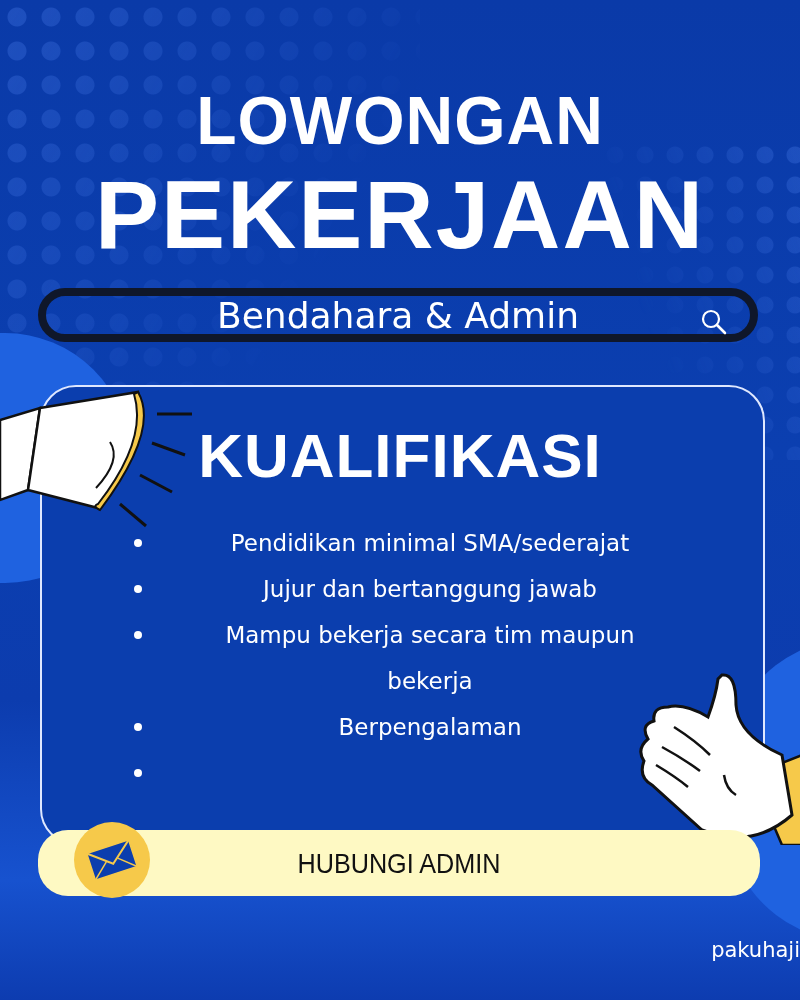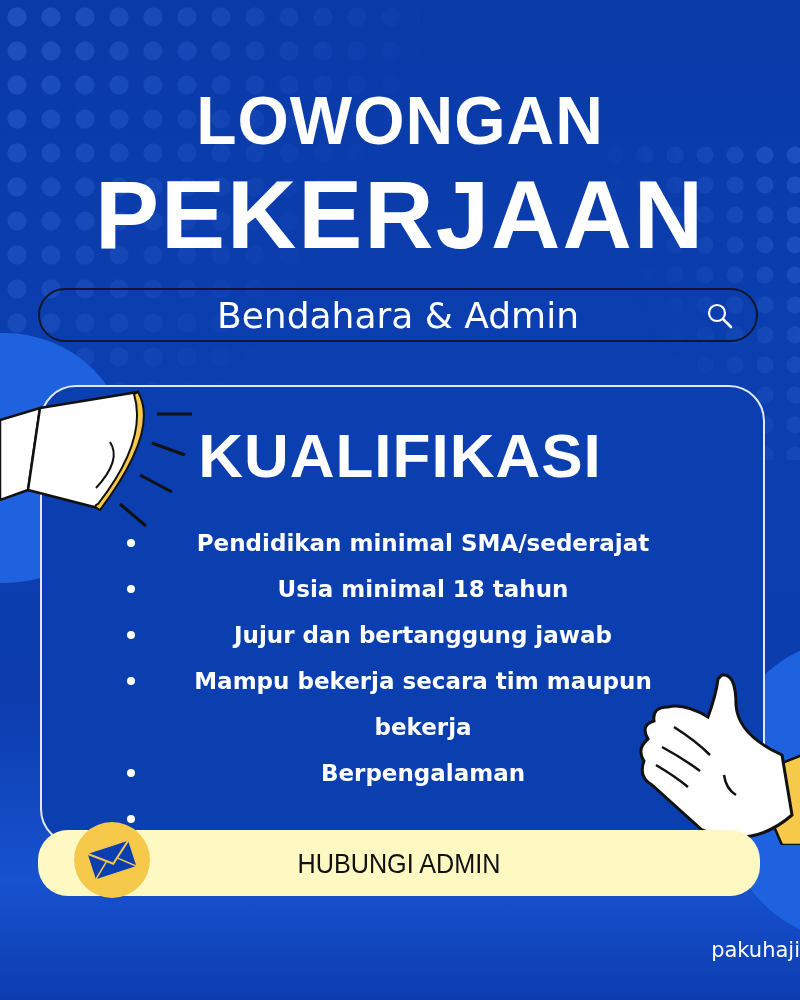--- a/index.html
+++ b/index.html
@@ -13,31 +13,31 @@
     mask-image:linear-gradient(120deg,#000 0%,rgba(0,0,0,.6) 30%,transparent 65%);}
   .dots-r{position:absolute;right:0;top:140px;width:200px;height:320px;
     background-image:radial-gradient(circle,rgba(70,120,230,0.35) 8px,transparent 9px);
     background-size:30px 30px;
     -webkit-mask-image:linear-gradient(250deg,#000 0%,transparent 70%);
     mask-image:linear-gradient(250deg,#000 0%,transparent 70%);}
   .title1{position:absolute;top:82px;left:0;width:800px;text-align:center;color:#fff;
     font-weight:900;font-size:66px;letter-spacing:1px;transform:scaleY(1.05);}
   .title2{position:absolute;top:160px;left:0;width:800px;text-align:center;color:#fff;
     font-weight:900;font-size:96px;letter-spacing:2px;}
-  .search{position:absolute;left:38px;top:288px;width:720px;height:54px;border:2px solid #0f172a;
+  .search{position:absolute;left:38px;top:288px;width:720px;height:54px;border:8px solid #0f172a;
     border-radius:30px;box-sizing:border-box;display:flex;align-items:center;justify-content:center;}
   .search-text{color:#fff;font-size:36px;font-family:"DejaVu Sans",sans-serif;}
   .search-icon{position:absolute;right:22px;top:12px;width:28px;height:28px;}
   .circle-left{position:absolute;left:-120px;top:333px;width:250px;height:250px;border-radius:50%;background:#1f62e0;}
   .circle-right{position:absolute;left:718px;top:640px;width:260px;height:300px;border-radius:50%;background:#1f62e0;}
   .card{position:absolute;left:40px;top:385px;width:725px;height:460px;border:2px solid #dfe8ff;
     border-radius:36px;box-sizing:border-box;background:#0b3eae;}
   .heading{position:absolute;top:420px;left:150px;width:500px;text-align:center;color:#fff;
     font-weight:900;font-size:62px;letter-spacing:1px;}
-  .list{position:absolute;top:520px;left:123px;width:580px;font-weight:bold;}
+  .list{position:absolute;top:520px;left:130px;width:580px;}
   .item{display:flex;color:#fff;font-family:"DejaVu Sans",sans-serif;font-size:23px;line-height:46px;}
   .bullet{width:20px;flex:none;position:relative;}
   .bullet::before{content:"";position:absolute;left:4px;top:19px;width:8px;height:8px;border-radius:50%;background:#fff;}
   .item-text{flex:1;text-align:center;}
   .contact{position:absolute;left:38px;top:830px;width:722px;height:66px;background:#fef9c3;border-radius:30px;}
   .contact-label{position:absolute;left:0;width:722px;top:18px;text-align:center;color:#111;font-size:28px;
     transform:scaleX(.9);}
   .mail{position:absolute;left:74px;top:822px;width:76px;height:76px;border-radius:50%;background:#f6c94a;}
   .footer{position:absolute;top:938px;left:0;width:800px;text-align:right;color:#fff;font-size:21px;font-family:"DejaVu Sans",sans-serif;}
   svg{display:block}
@@ -81,24 +81,20 @@
 
 <div class="heading">KUALIFIKASI</div>
 
 <div class="list">
   <div class="item">
       <span class="bullet"></span>
       <span class="item-text">Pendidikan minimal SMA/sederajat</span>
     </div>
   <div class="item">
       <span class="bullet"></span>
-      <span class="item-text">Usia minimal 18 tahun</span>
-    </div>
-  <div class="item">
-      <span class="bullet"></span>
       <span class="item-text">Jujur dan bertanggung jawab</span>
     </div>
   <div class="item">
       <span class="bullet"></span>
       <span class="item-text">Mampu bekerja secara tim maupun</span>
     </div>
   <div class="item">
       <span class="bullet" style="visibility:hidden"></span>
       <span class="item-text">bekerja</span>
     </div>

